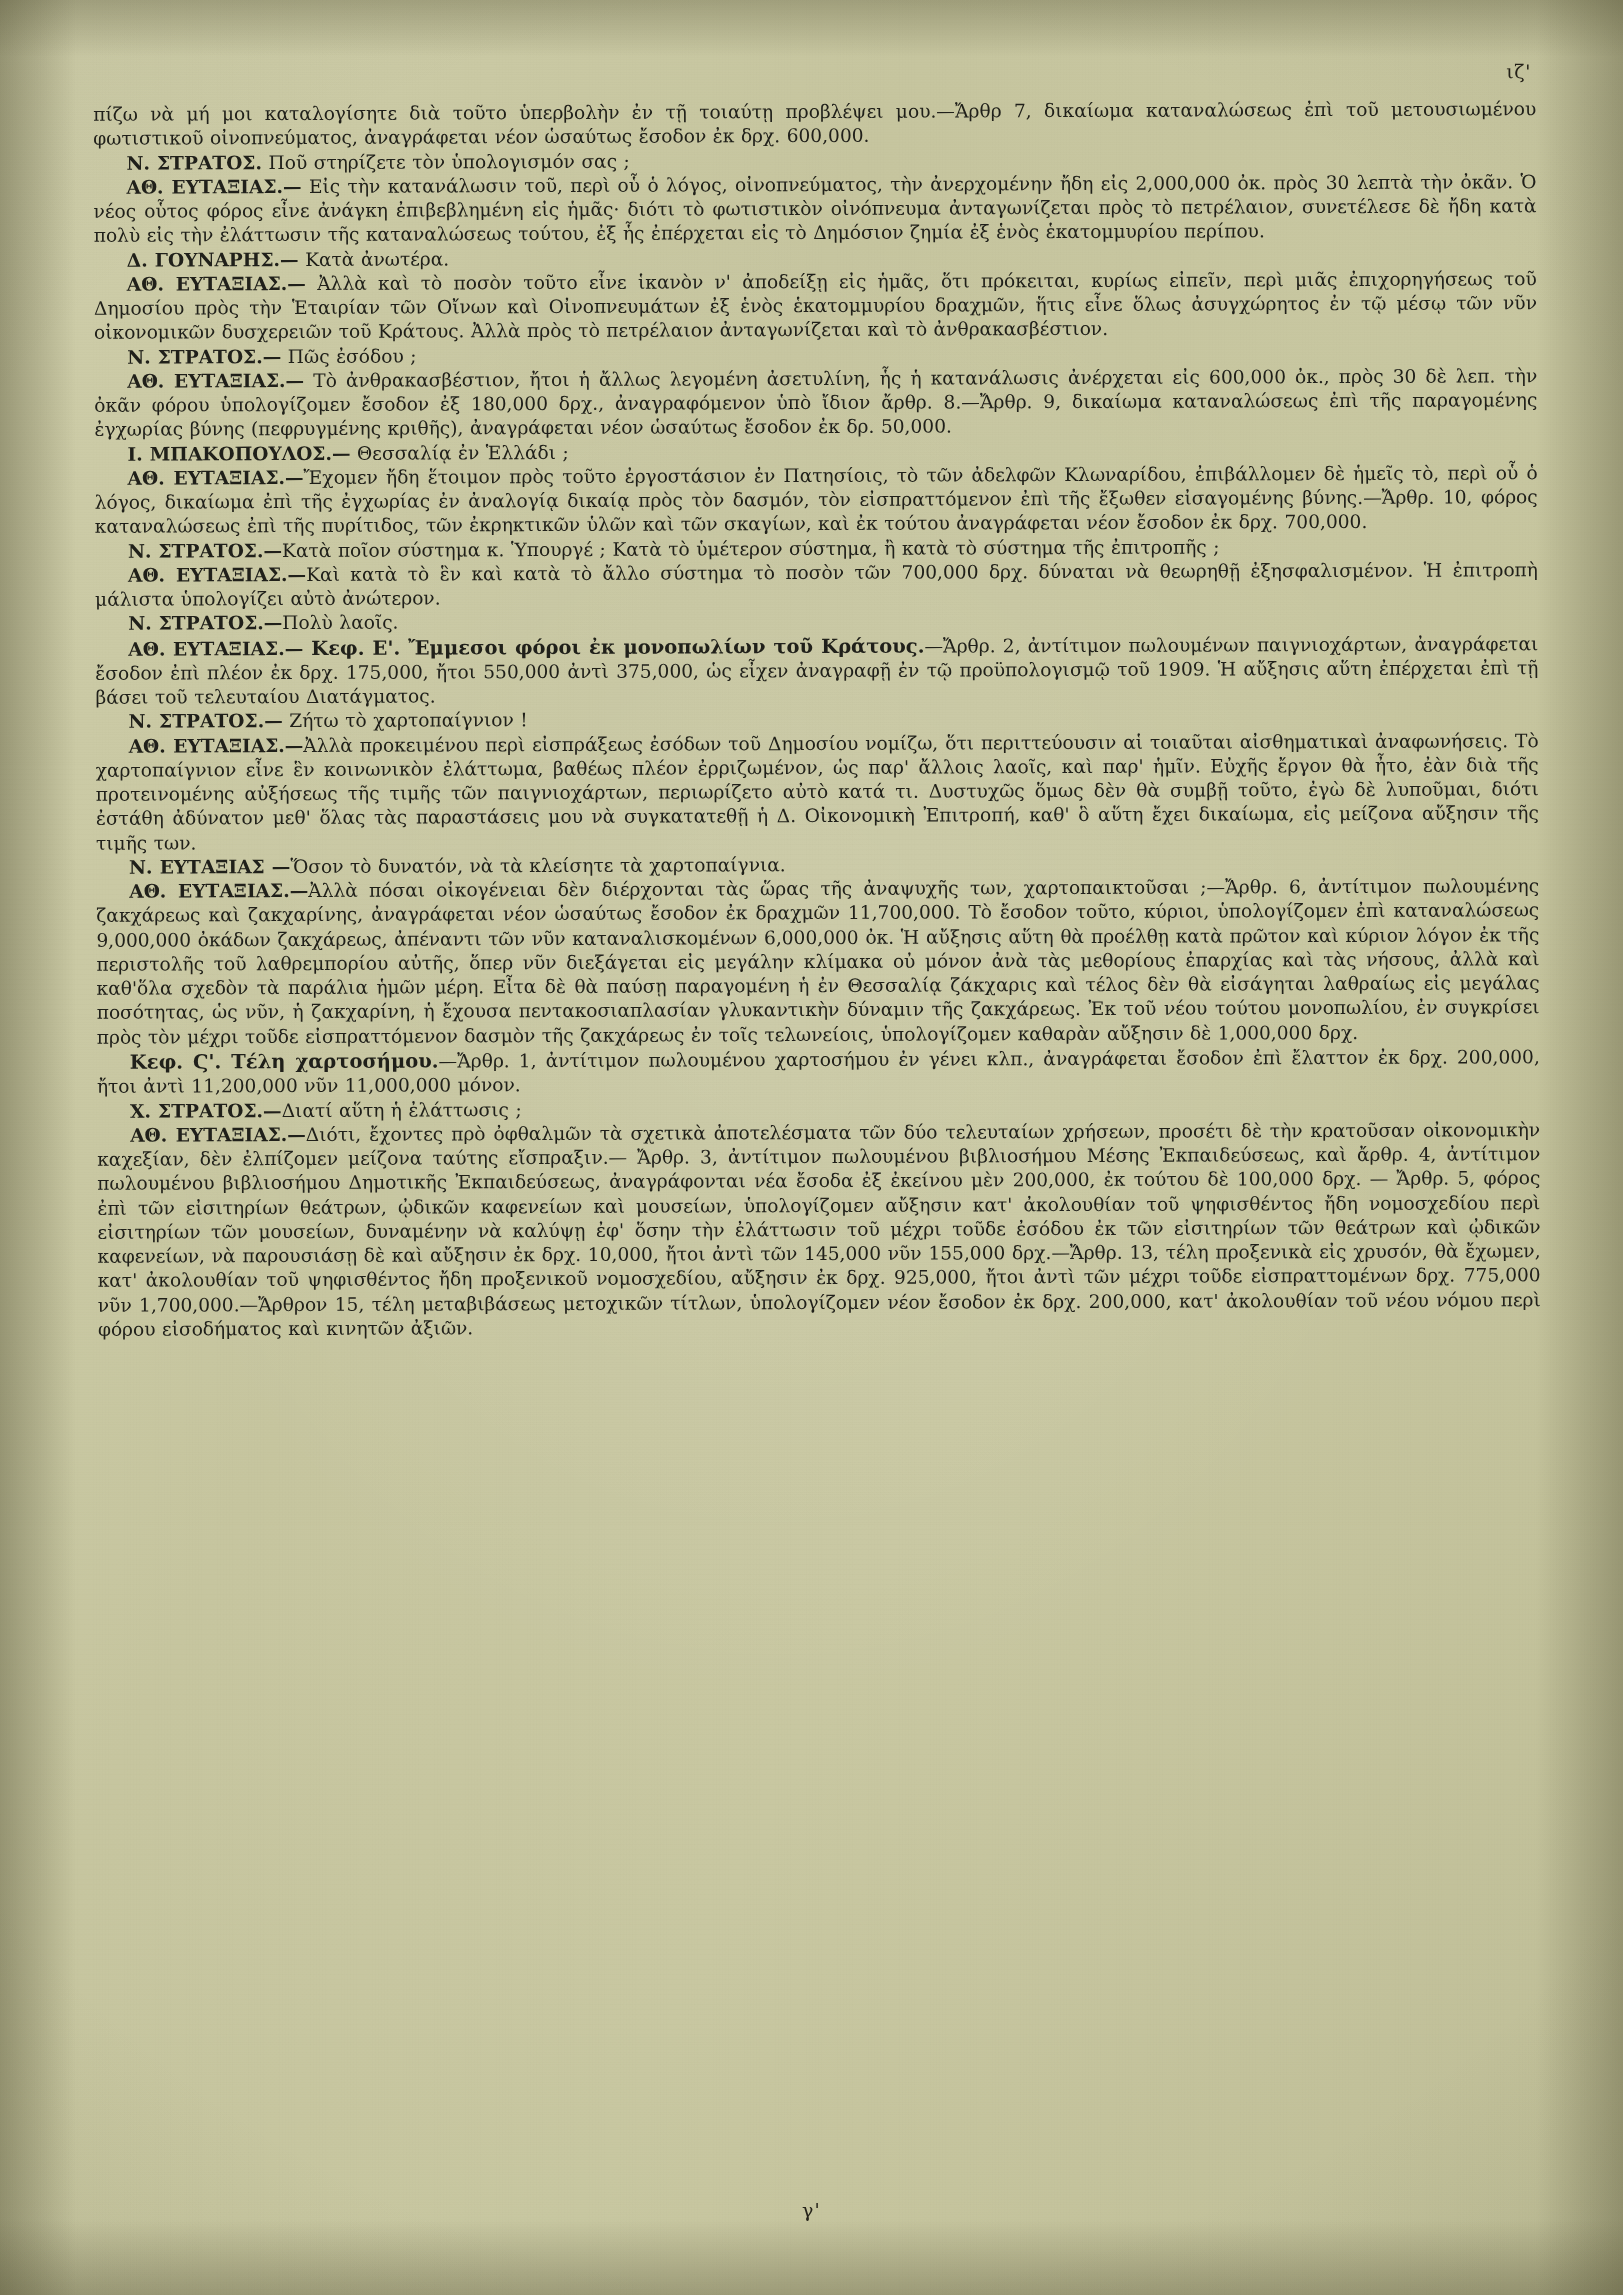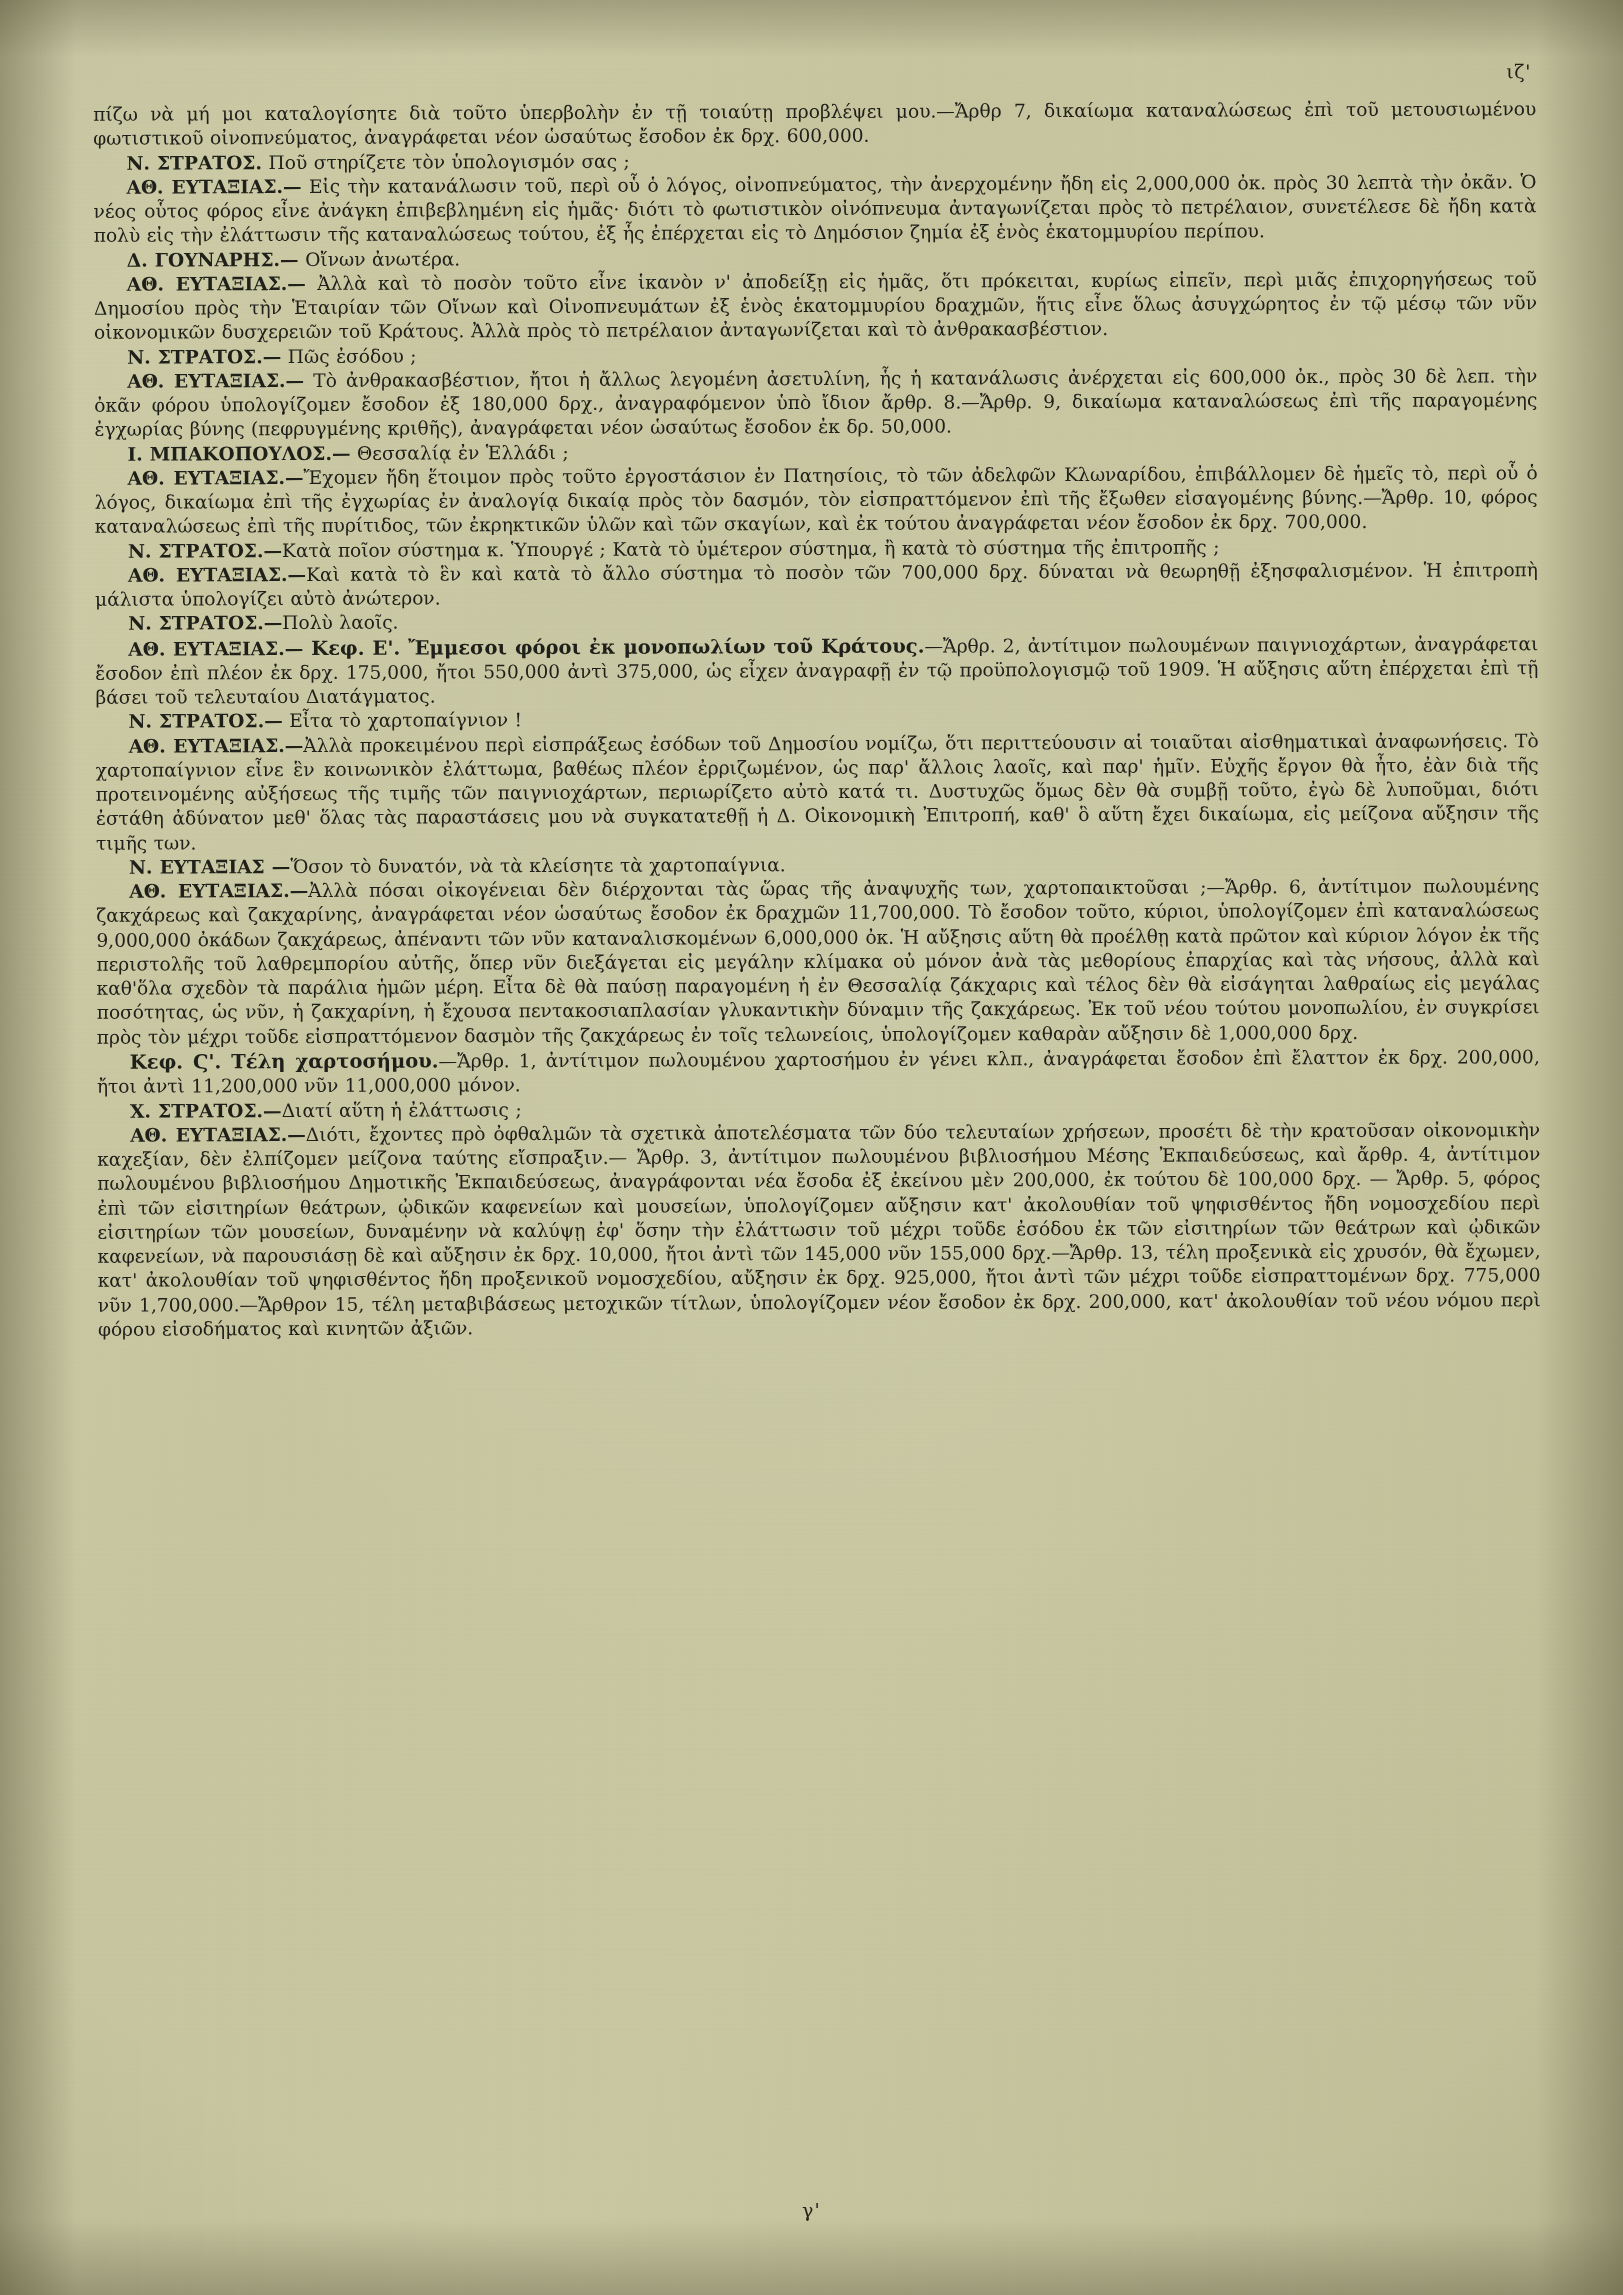--- a/index.html
+++ b/index.html
@@ -117,31 +117,31 @@
 <div class="edge-dark-right"></div>
 <div class="edge-dark-top"></div>
 <div class="edge-dark-bottom"></div>
 
 <div class="content skewwrap">
   <div class="page-number-top">ιζ'</div>
   <div class="body-text" id="body-text">
       <p class="para noindent"><span>πίζω νὰ μή μοι καταλογίσητε διὰ τοῦτο ὑπερβολὴν ἐν τῇ τοιαύτῃ προβλέψει μου.—Ἄρθρ 7, δικαίωμα καταναλώσεως ἐπὶ τοῦ μετουσιωμένου φωτιστικοῦ οἰνοπνεύματος, ἀναγράφεται νέον ὡσαύτως ἔσοδον ἐκ δρχ. 600,000.</span></p>
       <p class="para"><span class="speaker">Ν. ΣΤΡΑΤΟΣ.</span><span> Ποῦ στηρίζετε τὸν ὑπολογισμόν σας ;</span></p>
       <p class="para"><span class="speaker">ΑΘ. ΕΥΤΑΞΙΑΣ.—</span><span> Εἰς τὴν κατανάλωσιν τοῦ, περὶ οὗ ὁ λόγος, οἰνοπνεύματος, τὴν ἀνερχομένην ἤδη εἰς 2,000,000 ὀκ. πρὸς 30 λεπτὰ τὴν ὀκᾶν. Ὁ νέος οὗτος φόρος εἶνε ἀνάγκη ἐπιβεβλημένη εἰς ἡμᾶς· διότι τὸ φωτιστικὸν οἰνόπνευμα ἀνταγωνίζεται πρὸς τὸ πετρέλαιον, συνετέλεσε δὲ ἤδη κατὰ πολὺ εἰς τὴν ἐλάττωσιν τῆς καταναλώσεως τούτου, ἐξ ἧς ἐπέρχεται εἰς τὸ Δημόσιον ζημία ἐξ ἑνὸς ἑκατομμυρίου περίπου.</span></p>
-      <p class="para"><span class="speaker">Δ. ΓΟΥΝΑΡΗΣ.—</span><span> Οἴνων ἀνωτέρα.</span></p>
+      <p class="para"><span class="speaker">Δ. ΓΟΥΝΑΡΗΣ.—</span><span> Κατὰ ἀνωτέρα.</span></p>
       <p class="para"><span class="speaker">ΑΘ. ΕΥΤΑΞΙΑΣ.—</span><span> Ἀλλὰ καὶ τὸ ποσὸν τοῦτο εἶνε ἱκανὸν ν' ἀποδείξῃ εἰς ἡμᾶς, ὅτι πρόκειται, κυρίως εἰπεῖν, περὶ μιᾶς ἐπιχορηγήσεως τοῦ Δημοσίου πρὸς τὴν Ἑταιρίαν τῶν Οἴνων καὶ Οἰνοπνευμάτων ἐξ ἑνὸς ἑκατομμυρίου δραχμῶν, ἥτις εἶνε ὅλως ἀσυγχώρητος ἐν τῷ μέσῳ τῶν νῦν οἰκονομικῶν δυσχερειῶν τοῦ Κράτους. Ἀλλὰ πρὸς τὸ πετρέλαιον ἀνταγωνίζεται καὶ τὸ ἀνθρακασβέστιον.</span></p>
       <p class="para"><span class="speaker">Ν. ΣΤΡΑΤΟΣ.—</span><span> Πῶς ἐσόδου ;</span></p>
       <p class="para"><span class="speaker">ΑΘ. ΕΥΤΑΞΙΑΣ.—</span><span> Τὸ ἀνθρακασβέστιον, ἤτοι ἡ ἄλλως λεγομένη ἀσετυλίνη, ἧς ἡ κατανάλωσις ἀνέρχεται εἰς 600,000 ὀκ., πρὸς 30 δὲ λεπ. τὴν ὀκᾶν φόρου ὑπολογίζομεν ἔσοδον ἐξ 180,000 δρχ., ἀναγραφόμενον ὑπὸ ἴδιον ἄρθρ. 8.—Ἄρθρ. 9, δικαίωμα καταναλώσεως ἐπὶ τῆς παραγομένης ἐγχωρίας βύνης (πεφρυγμένης κριθῆς), ἀναγράφεται νέον ὡσαύτως ἔσοδον ἐκ δρ. 50,000.</span></p>
       <p class="para"><span class="speaker">Ι. ΜΠΑΚΟΠΟΥΛΟΣ.—</span><span> Θεσσαλίᾳ ἐν Ἑλλάδι ;</span></p>
       <p class="para"><span class="speaker">ΑΘ. ΕΥΤΑΞΙΑΣ.—</span><span>Ἔχομεν ἤδη ἕτοιμον πρὸς τοῦτο ἐργοστάσιον ἐν Πατησίοις, τὸ τῶν ἀδελφῶν Κλωναρίδου, ἐπιβάλλομεν δὲ ἡμεῖς τὸ, περὶ οὗ ὁ λόγος, δικαίωμα ἐπὶ τῆς ἐγχωρίας ἐν ἀναλογίᾳ δικαίᾳ πρὸς τὸν δασμόν, τὸν εἰσπραττόμενον ἐπὶ τῆς ἔξωθεν εἰσαγομένης βύνης.—Ἄρθρ. 10, φόρος καταναλώσεως ἐπὶ τῆς πυρίτιδος, τῶν ἐκρηκτικῶν ὑλῶν καὶ τῶν σκαγίων, καὶ ἐκ τούτου ἀναγράφεται νέον ἔσοδον ἐκ δρχ. 700,000.</span></p>
       <p class="para"><span class="speaker">Ν. ΣΤΡΑΤΟΣ.—</span><span>Κατὰ ποῖον σύστημα κ. Ὑπουργέ ; Κατὰ τὸ ὑμέτερον σύστημα, ἢ κατὰ τὸ σύστημα τῆς ἐπιτροπῆς ;</span></p>
       <p class="para"><span class="speaker">ΑΘ. ΕΥΤΑΞΙΑΣ.—</span><span>Καὶ κατὰ τὸ ἓν καὶ κατὰ τὸ ἄλλο σύστημα τὸ ποσὸν τῶν 700,000 δρχ. δύναται νὰ θεωρηθῇ ἐξησφαλισμένον. Ἡ ἐπιτροπὴ μάλιστα ὑπολογίζει αὐτὸ ἀνώτερον.</span></p>
       <p class="para"><span class="speaker">Ν. ΣΤΡΑΤΟΣ.—</span><span>Πολὺ λαοῖς.</span></p>
       <p class="para"><span class="speaker">ΑΘ. ΕΥΤΑΞΙΑΣ.—</span><span class="heading-inline big"> Κεφ. Ε'. Ἔμμεσοι φόροι ἐκ μονοπωλίων τοῦ Κράτους.</span><span>—Ἄρθρ. 2, ἀντίτιμον πωλουμένων παιγνιοχάρτων, ἀναγράφεται ἔσοδον ἐπὶ πλέον ἐκ δρχ. 175,000, ἤτοι 550,000 ἀντὶ 375,000, ὡς εἶχεν ἀναγραφῇ ἐν τῷ προϋπολογισμῷ τοῦ 1909. Ἡ αὔξησις αὕτη ἐπέρχεται ἐπὶ τῇ βάσει τοῦ τελευταίου Διατάγματος.</span></p>
-      <p class="para"><span class="speaker">Ν. ΣΤΡΑΤΟΣ.—</span><span> Εἶτα τὸ χαρτοπαίγνιον !</span></p>
+      <p class="para"><span class="speaker">Ν. ΣΤΡΑΤΟΣ.—</span><span> Ζήτω τὸ χαρτοπαίγνιον !</span></p>
       <p class="para"><span class="speaker">ΑΘ. ΕΥΤΑΞΙΑΣ.—</span><span>Ἀλλὰ προκειμένου περὶ εἰσπράξεως ἐσόδων τοῦ Δημοσίου νομίζω, ὅτι περιττεύουσιν αἱ τοιαῦται αἰσθηματικαὶ ἀναφωνήσεις. Τὸ χαρτοπαίγνιον εἶνε ἓν κοινωνικὸν ἐλάττωμα, βαθέως πλέον ἐρριζωμένον, ὡς παρ' ἄλλοις λαοῖς, καὶ παρ' ἡμῖν. Εὐχῆς ἔργον θὰ ἦτο, ἐὰν διὰ τῆς προτεινομένης αὐξήσεως τῆς τιμῆς τῶν παιγνιοχάρτων, περιωρίζετο αὐτὸ κατά τι. Δυστυχῶς ὅμως δὲν θὰ συμβῇ τοῦτο, ἐγὼ δὲ λυποῦμαι, διότι ἐστάθη ἀδύνατον μεθ' ὅλας τὰς παραστάσεις μου νὰ συγκατατεθῇ ἡ Δ. Οἰκονομικὴ Ἐπιτροπή, καθ' ὃ αὕτη ἔχει δικαίωμα, εἰς μείζονα αὔξησιν τῆς τιμῆς των.</span></p>
       <p class="para"><span class="speaker">Ν. ΕΥΤΑΞΙΑΣ —</span><span>Ὅσον τὸ δυνατόν, νὰ τὰ κλείσητε τὰ χαρτοπαίγνια.</span></p>
       <p class="para"><span class="speaker">ΑΘ. ΕΥΤΑΞΙΑΣ.—</span><span>Ἀλλὰ πόσαι οἰκογένειαι δὲν διέρχονται τὰς ὥρας τῆς ἀναψυχῆς των, χαρτοπαικτοῦσαι ;—Ἄρθρ. 6, ἀντίτιμον πωλουμένης ζακχάρεως καὶ ζακχαρίνης, ἀναγράφεται νέον ὡσαύτως ἔσοδον ἐκ δραχμῶν 11,700,000. Τὸ ἔσοδον τοῦτο, κύριοι, ὑπολογίζομεν ἐπὶ καταναλώσεως 9,000,000 ὀκάδων ζακχάρεως, ἀπέναντι τῶν νῦν καταναλισκομένων 6,000,000 ὀκ. Ἡ αὔξησις αὕτη θὰ προέλθῃ κατὰ πρῶτον καὶ κύριον λόγον ἐκ τῆς περιστολῆς τοῦ λαθρεμπορίου αὐτῆς, ὅπερ νῦν διεξάγεται εἰς μεγάλην κλίμακα οὐ μόνον ἀνὰ τὰς μεθορίους ἐπαρχίας καὶ τὰς νήσους, ἀλλὰ καὶ καθ'ὅλα σχεδὸν τὰ παράλια ἡμῶν μέρη. Εἶτα δὲ θὰ παύσῃ παραγομένη ἡ ἐν Θεσσαλίᾳ ζάκχαρις καὶ τέλος δὲν θὰ εἰσάγηται λαθραίως εἰς μεγάλας ποσότητας, ὡς νῦν, ἡ ζακχαρίνη, ἡ ἔχουσα πεντακοσιαπλασίαν γλυκαντικὴν δύναμιν τῆς ζακχάρεως. Ἐκ τοῦ νέου τούτου μονοπωλίου, ἐν συγκρίσει πρὸς τὸν μέχρι τοῦδε εἰσπραττόμενον δασμὸν τῆς ζακχάρεως ἐν τοῖς τελωνείοις, ὑπολογίζομεν καθαρὰν αὔξησιν δὲ 1,000,000 δρχ.</span></p>
       <p class="para"><span class="heading-inline big"> Κεφ. Ϛ'. Τέλη χαρτοσήμου.</span><span>—Ἄρθρ. 1, ἀντίτιμον πωλουμένου χαρτοσήμου ἐν γένει κλπ., ἀναγράφεται ἔσοδον ἐπὶ ἔλαττον ἐκ δρχ. 200,000, ἤτοι ἀντὶ 11,200,000 νῦν 11,000,000 μόνον.</span></p>
       <p class="para"><span class="speaker">Χ. ΣΤΡΑΤΟΣ.—</span><span>Διατί αὕτη ἡ ἐλάττωσις ;</span></p>
       <p class="para"><span class="speaker">ΑΘ. ΕΥΤΑΞΙΑΣ.—</span><span>Διότι, ἔχοντες πρὸ ὀφθαλμῶν τὰ σχετικὰ ἀποτελέσματα τῶν δύο τελευταίων χρήσεων, προσέτι δὲ τὴν κρατοῦσαν οἰκονομικὴν καχεξίαν, δὲν ἐλπίζομεν μείζονα ταύτης εἴσπραξιν.— Ἄρθρ. 3, ἀντίτιμον πωλουμένου βιβλιοσήμου Μέσης Ἐκπαιδεύσεως, καὶ ἄρθρ. 4, ἀντίτιμον πωλουμένου βιβλιοσήμου Δημοτικῆς Ἐκπαιδεύσεως, ἀναγράφονται νέα ἔσοδα ἐξ ἐκείνου μὲν 200,000, ἐκ τούτου δὲ 100,000 δρχ. — Ἄρθρ. 5, φόρος ἐπὶ τῶν εἰσιτηρίων θεάτρων, ᾠδικῶν καφενείων καὶ μουσείων, ὑπολογίζομεν αὔξησιν κατ' ἀκολουθίαν τοῦ ψηφισθέντος ἤδη νομοσχεδίου περὶ εἰσιτηρίων τῶν μουσείων, δυναμένην νὰ καλύψῃ ἐφ' ὅσην τὴν ἐλάττωσιν τοῦ μέχρι τοῦδε ἐσόδου ἐκ τῶν εἰσιτηρίων τῶν θεάτρων καὶ ᾠδικῶν καφενείων, νὰ παρουσιάσῃ δὲ καὶ αὔξησιν ἐκ δρχ. 10,000, ἤτοι ἀντὶ τῶν 145,000 νῦν 155,000 δρχ.—Ἄρθρ. 13, τέλη προξενικὰ εἰς χρυσόν, θὰ ἔχωμεν, κατ' ἀκολουθίαν τοῦ ψηφισθέντος ἤδη προξενικοῦ νομοσχεδίου, αὔξησιν ἐκ δρχ. 925,000, ἤτοι ἀντὶ τῶν μέχρι τοῦδε εἰσπραττομένων δρχ. 775,000 νῦν 1,700,000.—Ἄρθρον 15, τέλη μεταβιβάσεως μετοχικῶν τίτλων, ὑπολογίζομεν νέον ἔσοδον ἐκ δρχ. 200,000, κατ' ἀκολουθίαν τοῦ νέου νόμου περὶ φόρου εἰσοδήματος καὶ κινητῶν ἀξιῶν.</span></p>
     </div>
 </div>
 
 <div class="page-number-bottom">γ'</div>

